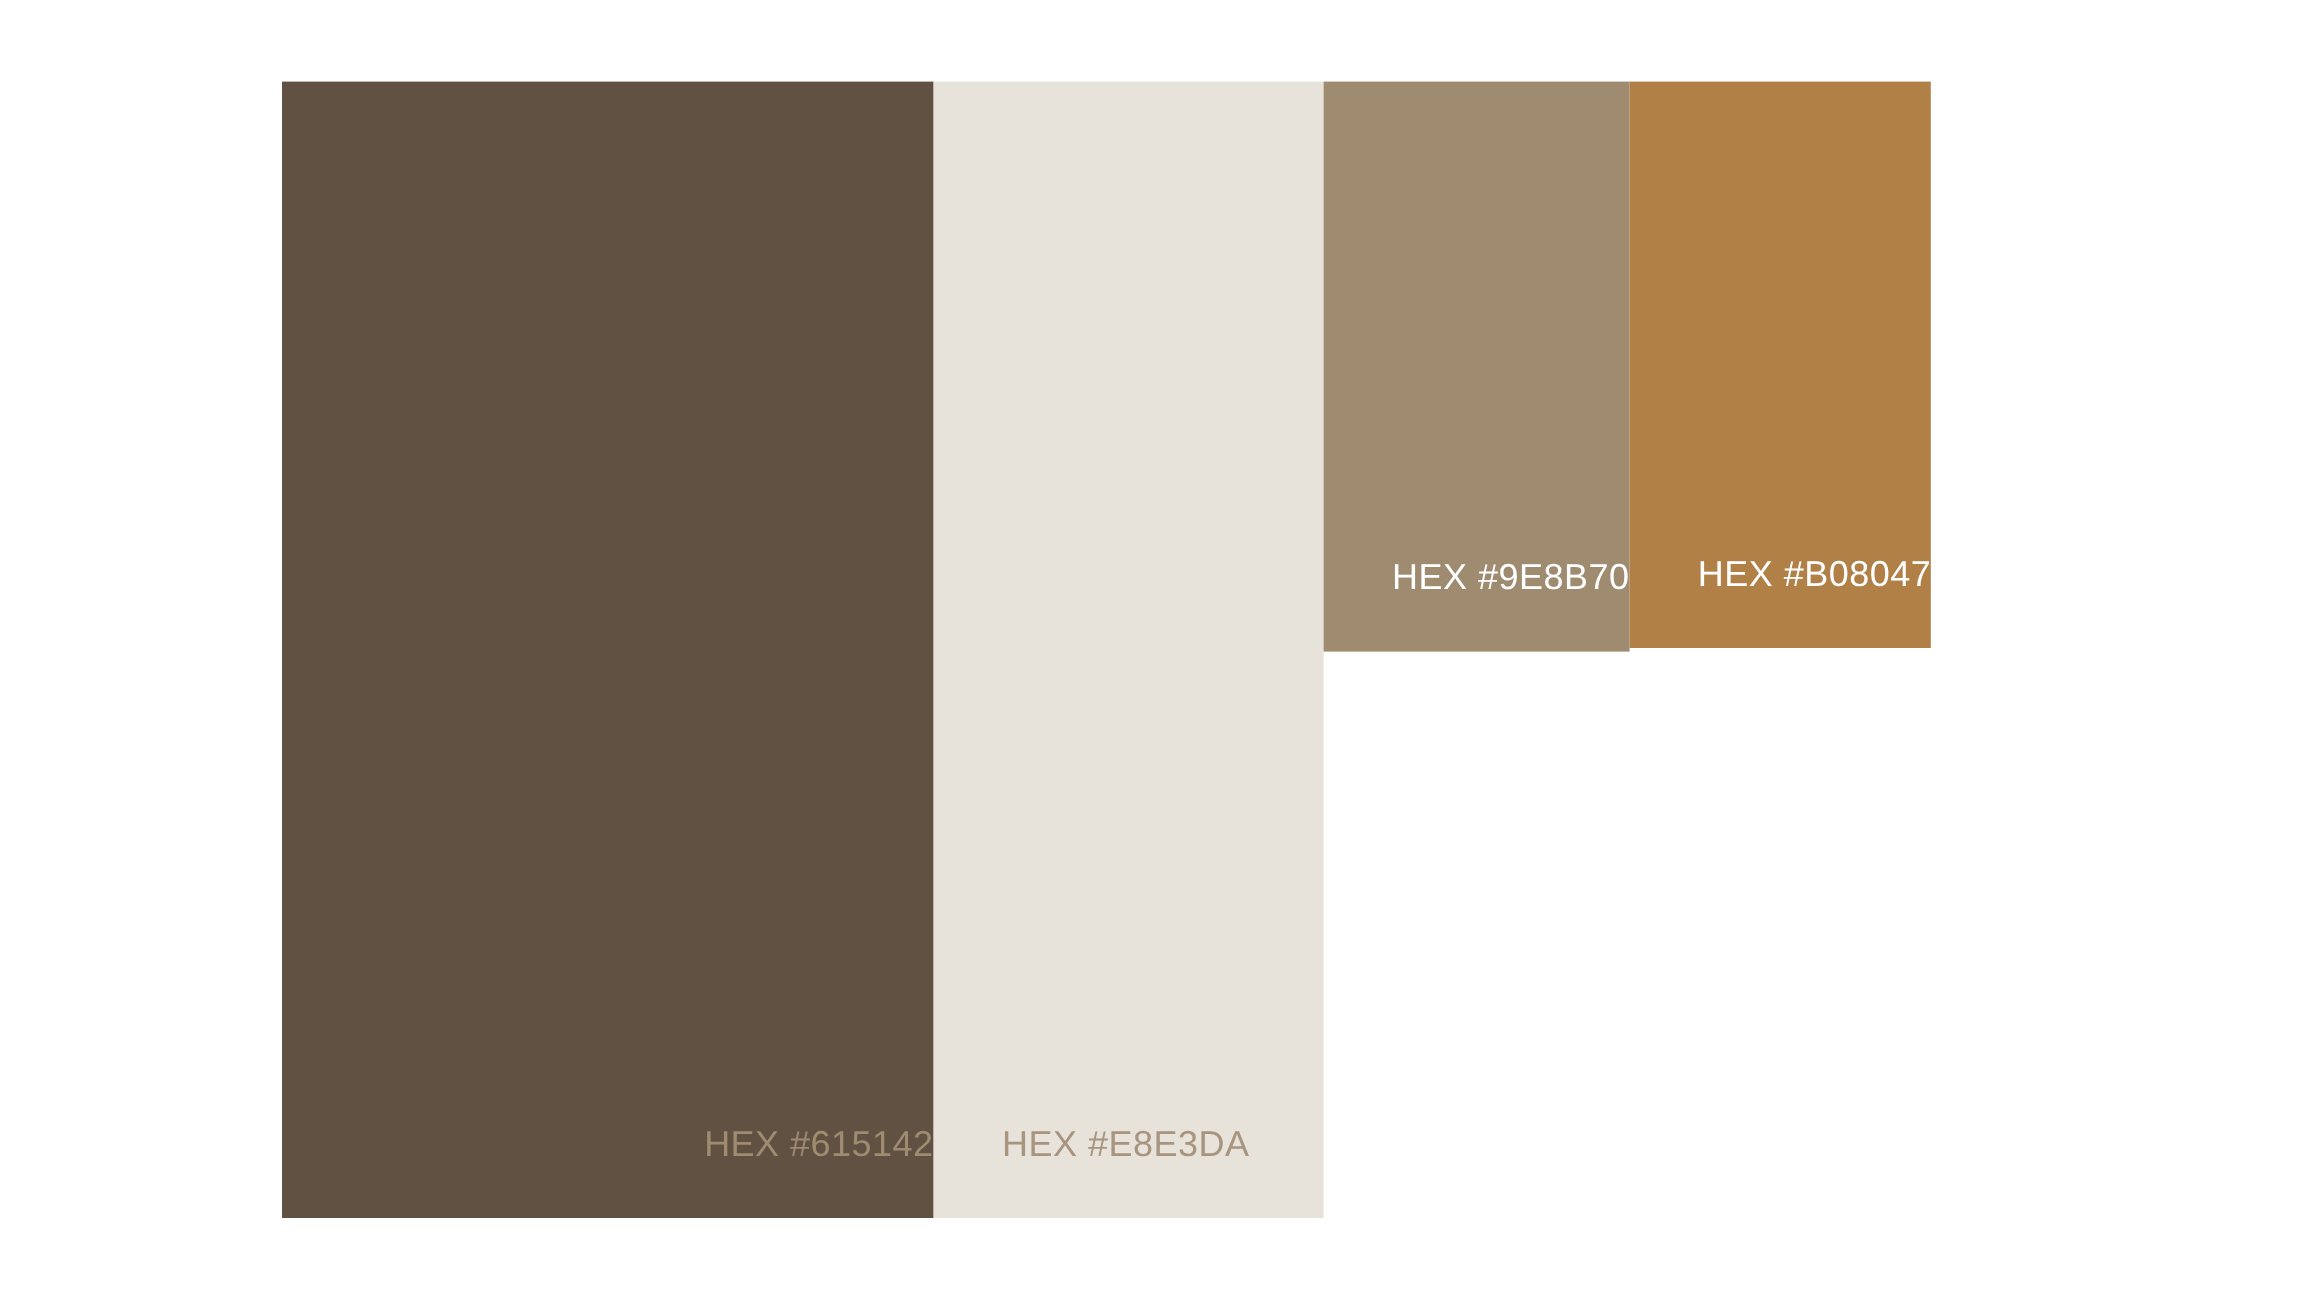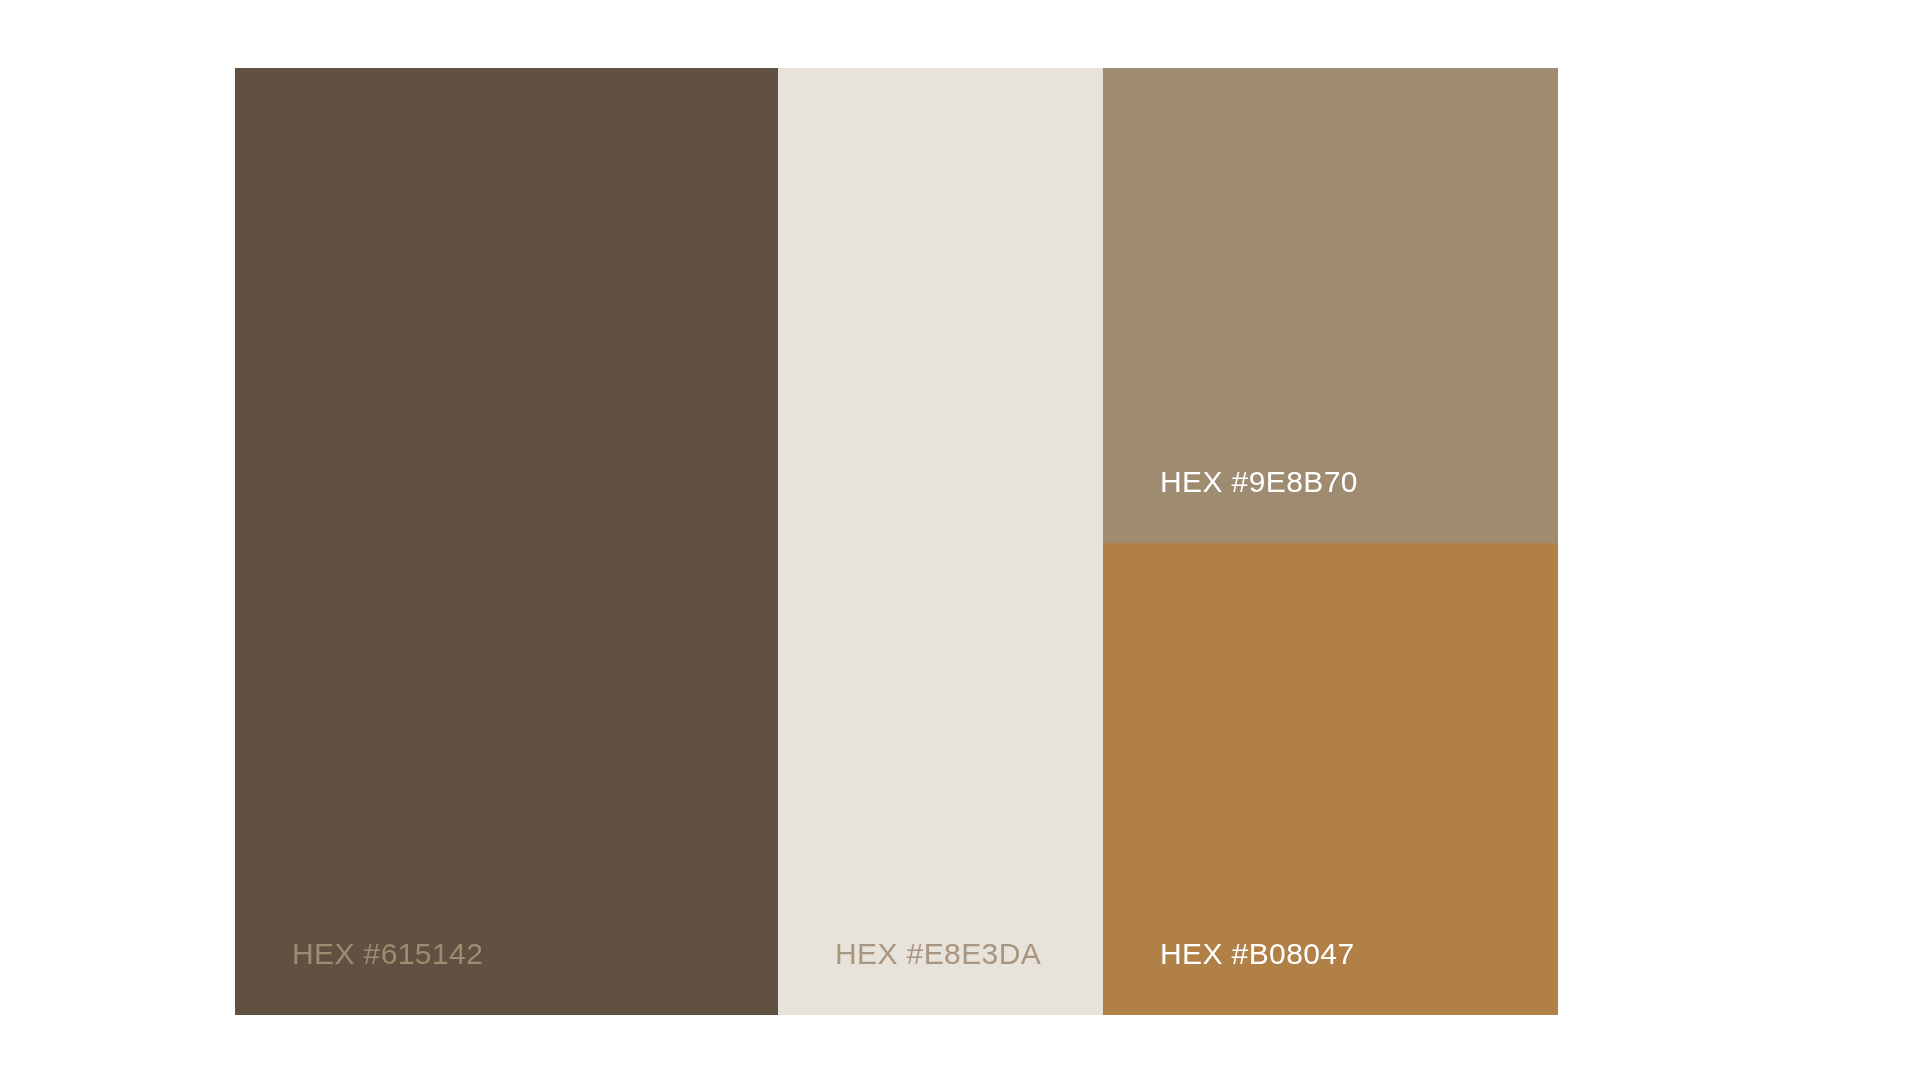--- a/index.html
+++ b/index.html
@@ -38,21 +38,21 @@
     position: relative;
     display: flex;
     flex-direction: column;
     justify-content: flex-end;
     box-sizing: border-box;
   }
 
   
   .col-brown  { width: 543px; }
   .col-cream  { width: 325px; }
-  .col-right  { width: 455px; display: flex; flex-direction: column; }
+  .col-right  { width: 455px; display: flex; flex-direction: row; }
 
   
   .sub-taupe { height: 475px; }
   .sub-ochre { height: 472px; }
 
   .swatch-label {
     font-size: 30px;
     font-weight: 400;
     letter-spacing: 0.4px;
     line-height: 1;
@@ -62,21 +62,21 @@
     user-select: none;
   }
 </style>
 </head>
 <body style="background-color: rgb(255, 255, 255);">
 
 <div id="palette-canvas">
 
   <div id="palette-block">
 
-    <div class="swatch col-brown" style="background-color: rgb(97, 81, 66);">
+    <div class="swatch col-brown" style="background-color: rgb(97, 81, 66); align-items: flex-end;">
       <span class="swatch-label" style="color: rgb(158, 139, 112);">HEX #615142</span>
     </div>
 
     <div class="swatch col-cream" style="background-color: rgb(232, 227, 218);">
       <span class="swatch-label" style="color: rgb(168, 149, 128);">HEX #E8E3DA</span>
     </div>
 
     <div class="col-right">
 
       <div class="swatch sub-taupe" style="background-color: rgb(158, 139, 112);">

